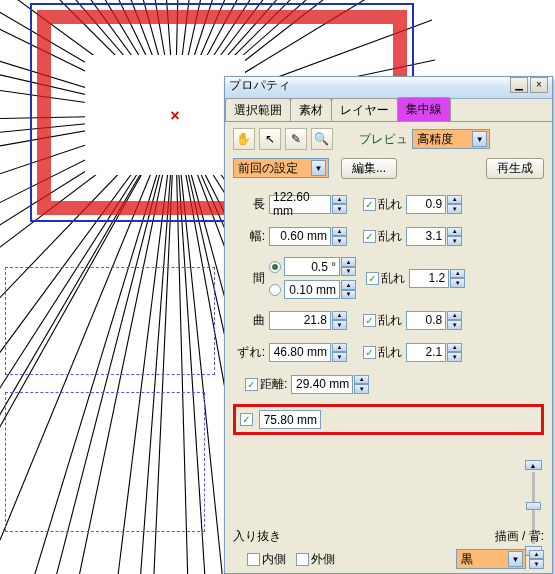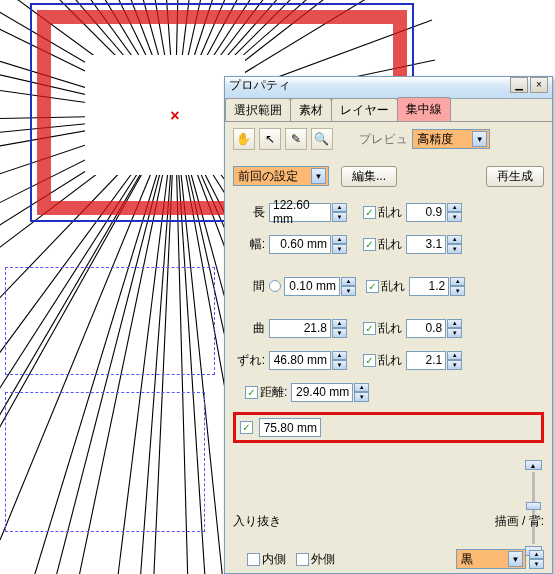--- a/index.html
+++ b/index.html
@@ -9,29 +9,29 @@
 .frame-red{position:absolute;left:37px;top:10px;width:370px;height:205px;border:14px solid rgba(220,20,20,.75)}
 .frame-blue{position:absolute;left:30px;top:3px;width:384px;height:219px;border:2px solid #2030c0}
 .sel-box{position:absolute;border:1px dashed #55f}
 .cross{position:absolute;left:167px;top:108px;width:16px;height:16px;color:#d00;font-size:16px;font-weight:bold;line-height:16px;text-align:center}
 .panel{position:absolute;left:224px;top:76px;width:329px;height:498px;background:#ece9d8;border:1px solid #7b9ebd;box-shadow:2px 2px 4px rgba(0,0,0,.3)}
 .titlebar{height:22px;background:linear-gradient(#fff,#d6e7f7 40%,#c4ddf3);border-bottom:1px solid #9ab;display:flex;padding:0 4px}
 .titlebar .t{flex:1}
 .tb-btn{width:18px;height:16px;margin-left:2px;background:linear-gradient(#f4f4f0,#dcd8c8);border:1px solid #999;display:flex;align-items:center;justify-content:center;font-size:10px;line-height:1}
 .tabs{display:flex;align-items:flex-end;height:22px;padding-top:3px;background:#ece9d8}
 .tab{padding:3px 8px 2px;background:#ece9d8;border:1px solid #999;border-bottom:none;border-radius:3px 3px 0 0;margin-right:-1px;position:relative}
-.tab.active{background:#fca5a5;z-index:2;padding-bottom:3px}
+.tab.active{background:#d946ef;z-index:2;padding-bottom:3px}
 .tabbody{background:#ece9d8;border-top:1px solid #999;padding:6px 8px 8px;height:452px;position:relative}
 .toolrow{display:flex;align-items:center;gap:4px;margin-bottom:6px}
 .toolbtn{width:22px;height:22px;border:1px solid #b8b4a0;background:linear-gradient(#fdfdfb,#eae6d6);display:flex;align-items:center;justify-content:center}
 .combo{height:20px;border:1px solid #7b9ebd;background:#fdba74;display:flex;align-items:center;padding:0 2px 0 4px}
 .combo span{flex:1}
 .combo .dd{width:15px;height:16px;background:linear-gradient(#e8f0fb,#bcd4ef);border:1px solid #7b9ebd;display:flex;align-items:center;justify-content:center;font-size:8px}
-.lbl{color:#737373}
-.row{display:flex;align-items:center;height:20px;margin:16px 0}
+.lbl{color:#14532d}
+.row{display:flex;align-items:center;height:20px;margin:8px 0}
 .row.cfg{margin-bottom:8px}
 .btn{height:21px;padding:0 10px;background:linear-gradient(#fefefe,#e8e5d7);border:1px solid #9a9a88;border-radius:3px;display:inline-flex;align-items:center}
 .grid{position:relative;margin-top:14px}
 .grow{display:flex;align-items:center;height:24px;margin-bottom:8px}
 .glabel{width:36px;text-align:right;padding-right:4px}
 .inp{height:19px;border:1px solid #7b9ebd;background:#fff;padding:0 3px;display:flex;align-items:center}
 .inp.num{width:62px;justify-content:flex-end}
 .stepper{width:15px;height:19px;display:flex;flex-direction:column;margin-left:1px}
 .stepper div{flex:1;background:linear-gradient(#e8f0fb,#bcd4ef);border:1px solid #7b9ebd;font-size:6px;display:flex;align-items:center;justify-content:center}
 .chk{width:13px;height:13px;border:1px solid #7b9ebd;background:#fff;display:inline-flex;align-items:center;justify-content:center;font-size:10px;color:#22a022;margin-right:2px}
@@ -200,20 +200,28 @@
         <span style="width:4px"></span>
         <div class="inp num" style="width:40px">3.1</div>
           <div class="stepper">
             <div>▲</div>
             <div>▼</div>
           </div>
       </div>
       <div class="grow" style="height:44px">
         <div class="glabel">間</div>
         <div>
+          <div style="display:flex;align-items:center;margin-bottom:4px">
+              <span class="radio on"></span>
+              <div class="inp num" style="width:56px">0.5 °</div>
+              <div class="stepper">
+                <div>▲</div>
+                <div>▼</div>
+              </div>
+            </div>
           <div style="display:flex;align-items:center">
               <span class="radio"></span>
               <div class="inp num" style="width:56px">0.10 mm</div>
               <div class="stepper">
                 <div>▲</div>
                 <div>▼</div>
               </div>
             </div>
         </div>
         <span style="width:10px"></span>
@@ -282,21 +290,21 @@
 
     <div class="slider">
       <div class="end">▲</div>
       <div class="track">
           <div class="thumb"></div>
         </div>
       <div class="end">▼</div>
     </div>
 
     <div class="footer">
-      <div style="display:flex;align-items:flex-start;margin-bottom:19px">
+      <div style="display:flex;align-items:flex-start;margin-bottom:4px">
         <span>入り抜き</span>
         <span style="flex:1"></span>
         <span>描画 / 背:</span>
       </div>
       <div style="display:flex;align-items:center">
         <span style="width:14px"></span>
         <span class="chk" style="color:transparent">✓</span>
           <span>内側</span>
         <span style="width:10px"></span>
         <span class="chk" style="color:transparent">✓</span>

